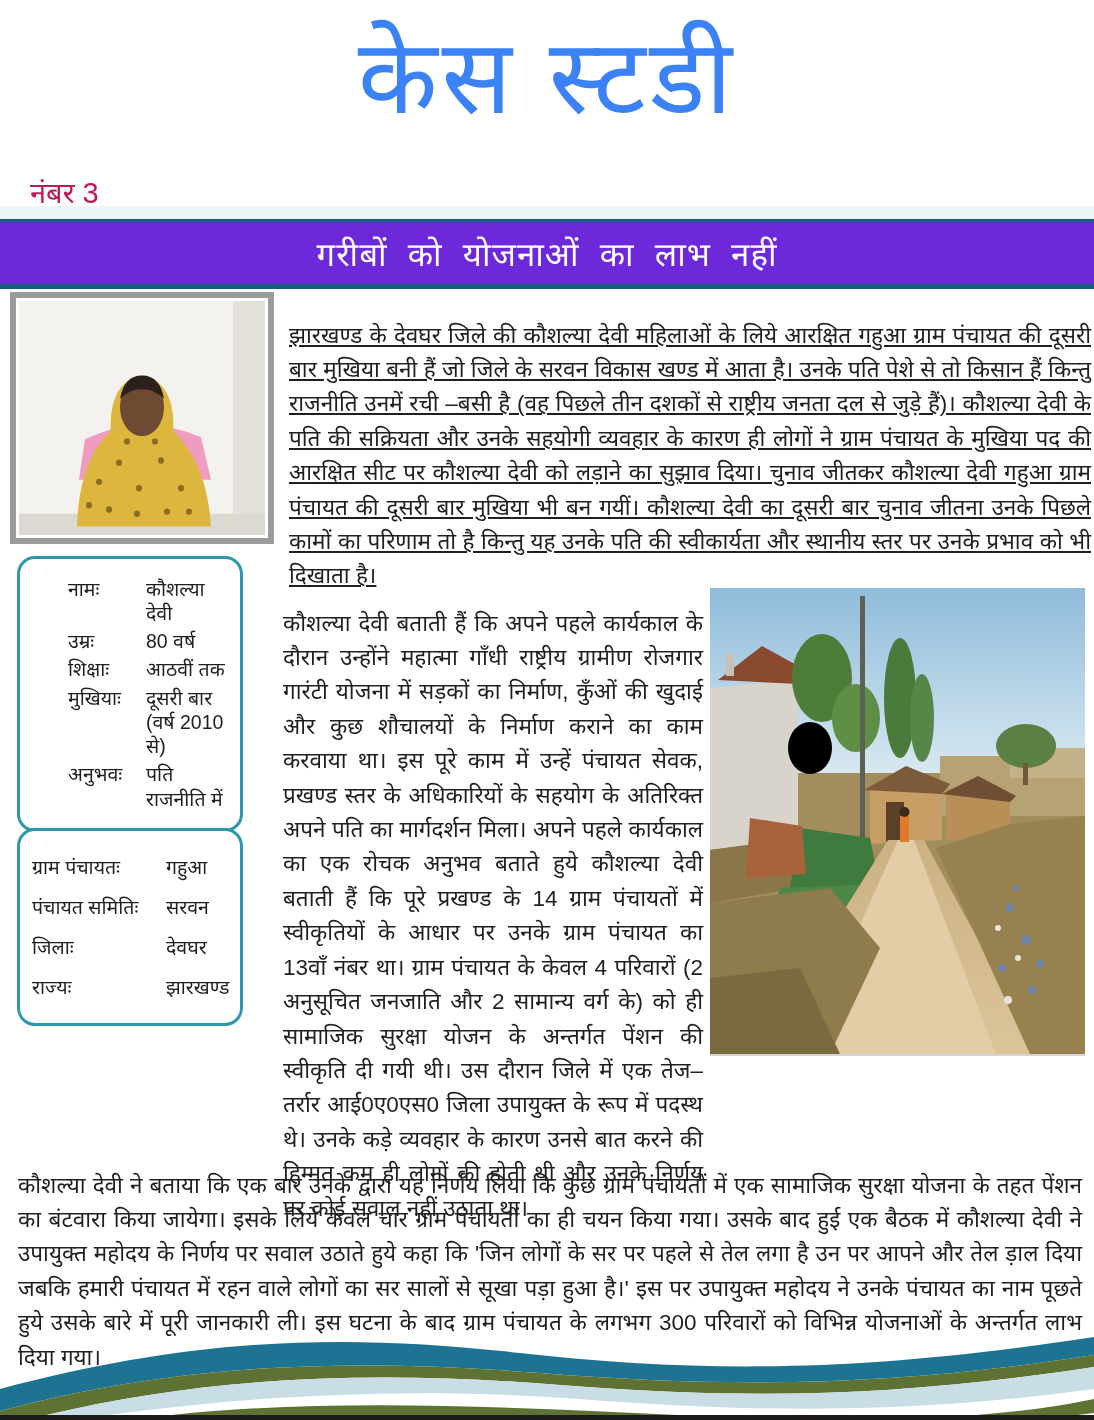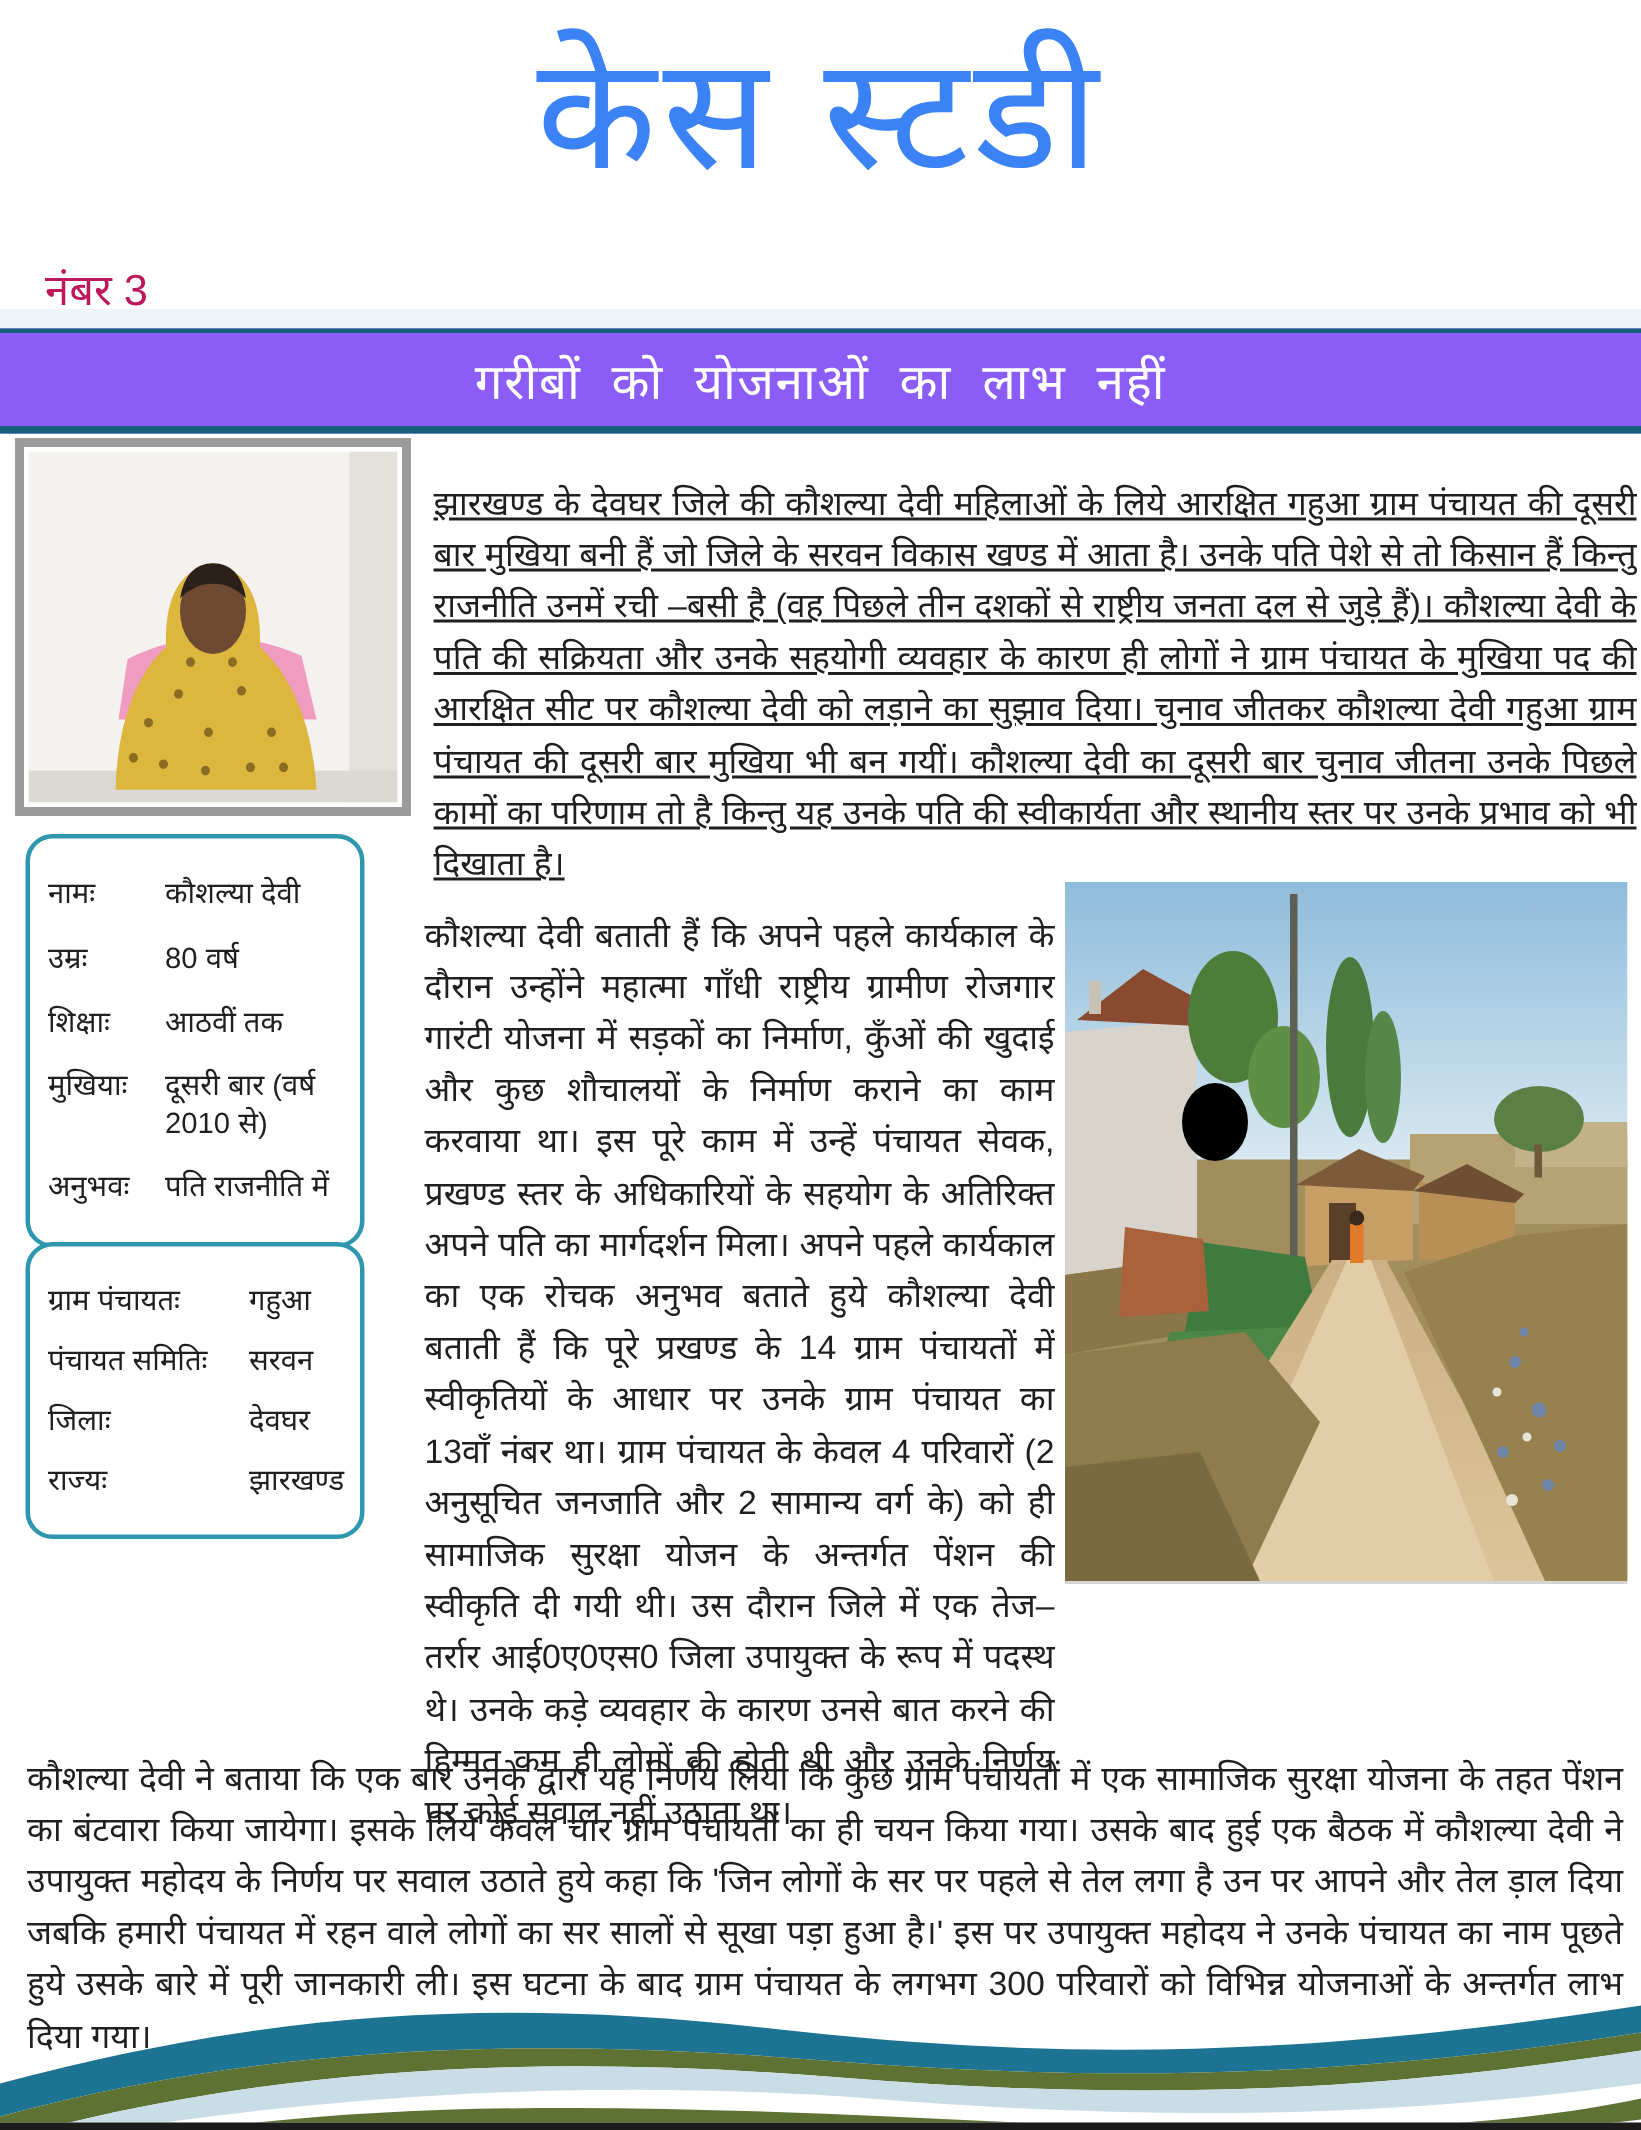--- a/index.html
+++ b/index.html
@@ -17,21 +17,21 @@
   .case-number{
     position:absolute; top:172px; left:30px;
     font-size:29px; color:#be185d;
   }
   .pre-banner-strip{
     position:absolute; top:206px; left:0; width:100%; height:13px;
     background:#eef5f8;
   }
   .banner{
     position:absolute; top:219px; left:0; width:100%; height:62px;
-    background:#8b5cf6; border-top:3px solid #17607c; border-bottom:5px solid #17607c;
+    background:#6d28d9; border-top:3px solid #17607c; border-bottom:5px solid #17607c;
     display:flex; align-items:center; justify-content:center;
   }
   .banner-text{
     color:#ffffff; font-size:33px; letter-spacing:1px; word-spacing:10px;
   }
   .portrait-frame{
     position:absolute; left:10px; top:292px; width:246px; height:234px;
     border:6px solid #9b9b9b; background:#ffffff; padding:3px;
   }
   .portrait-frame svg{display:block; width:100%; height:100%;}
@@ -42,21 +42,21 @@
   .info-box{
     position:absolute; left:17px; width:226px;
     border:3px solid #2e96ad; border-radius:18px;
     padding:16px 12px; box-sizing:border-box;
     display:flex; flex-direction:column; justify-content:space-around;
     background:#ffffff;
   }
   .info-box-profile{ top:556px; height:276px; }
   .info-box-location{ top:828px; height:198px; }
   .info-row{ display:flex; gap:8px; font-size:19.5px; line-height:1.25; }
-  .info-box-profile .info-label{ flex:0 0 70px; }
+  .info-box-profile .info-label{ flex:0 0 70px;margin-left:36px; }
   .info-box-location .info-label{ flex:0 0 126px; }
   .info-value{ flex:1; }
   .road-photo{
     position:absolute; left:710px; top:588px; width:375px; height:466px;
     border-bottom:2px solid #d5d5d5;
   }
   .road-photo svg{display:block; width:100%; height:100%;}
   .road-caption{
     position:absolute; left:710px; top:1062px; width:375px;
     text-align:center; font-size:20px; color:#1c1c1c;

